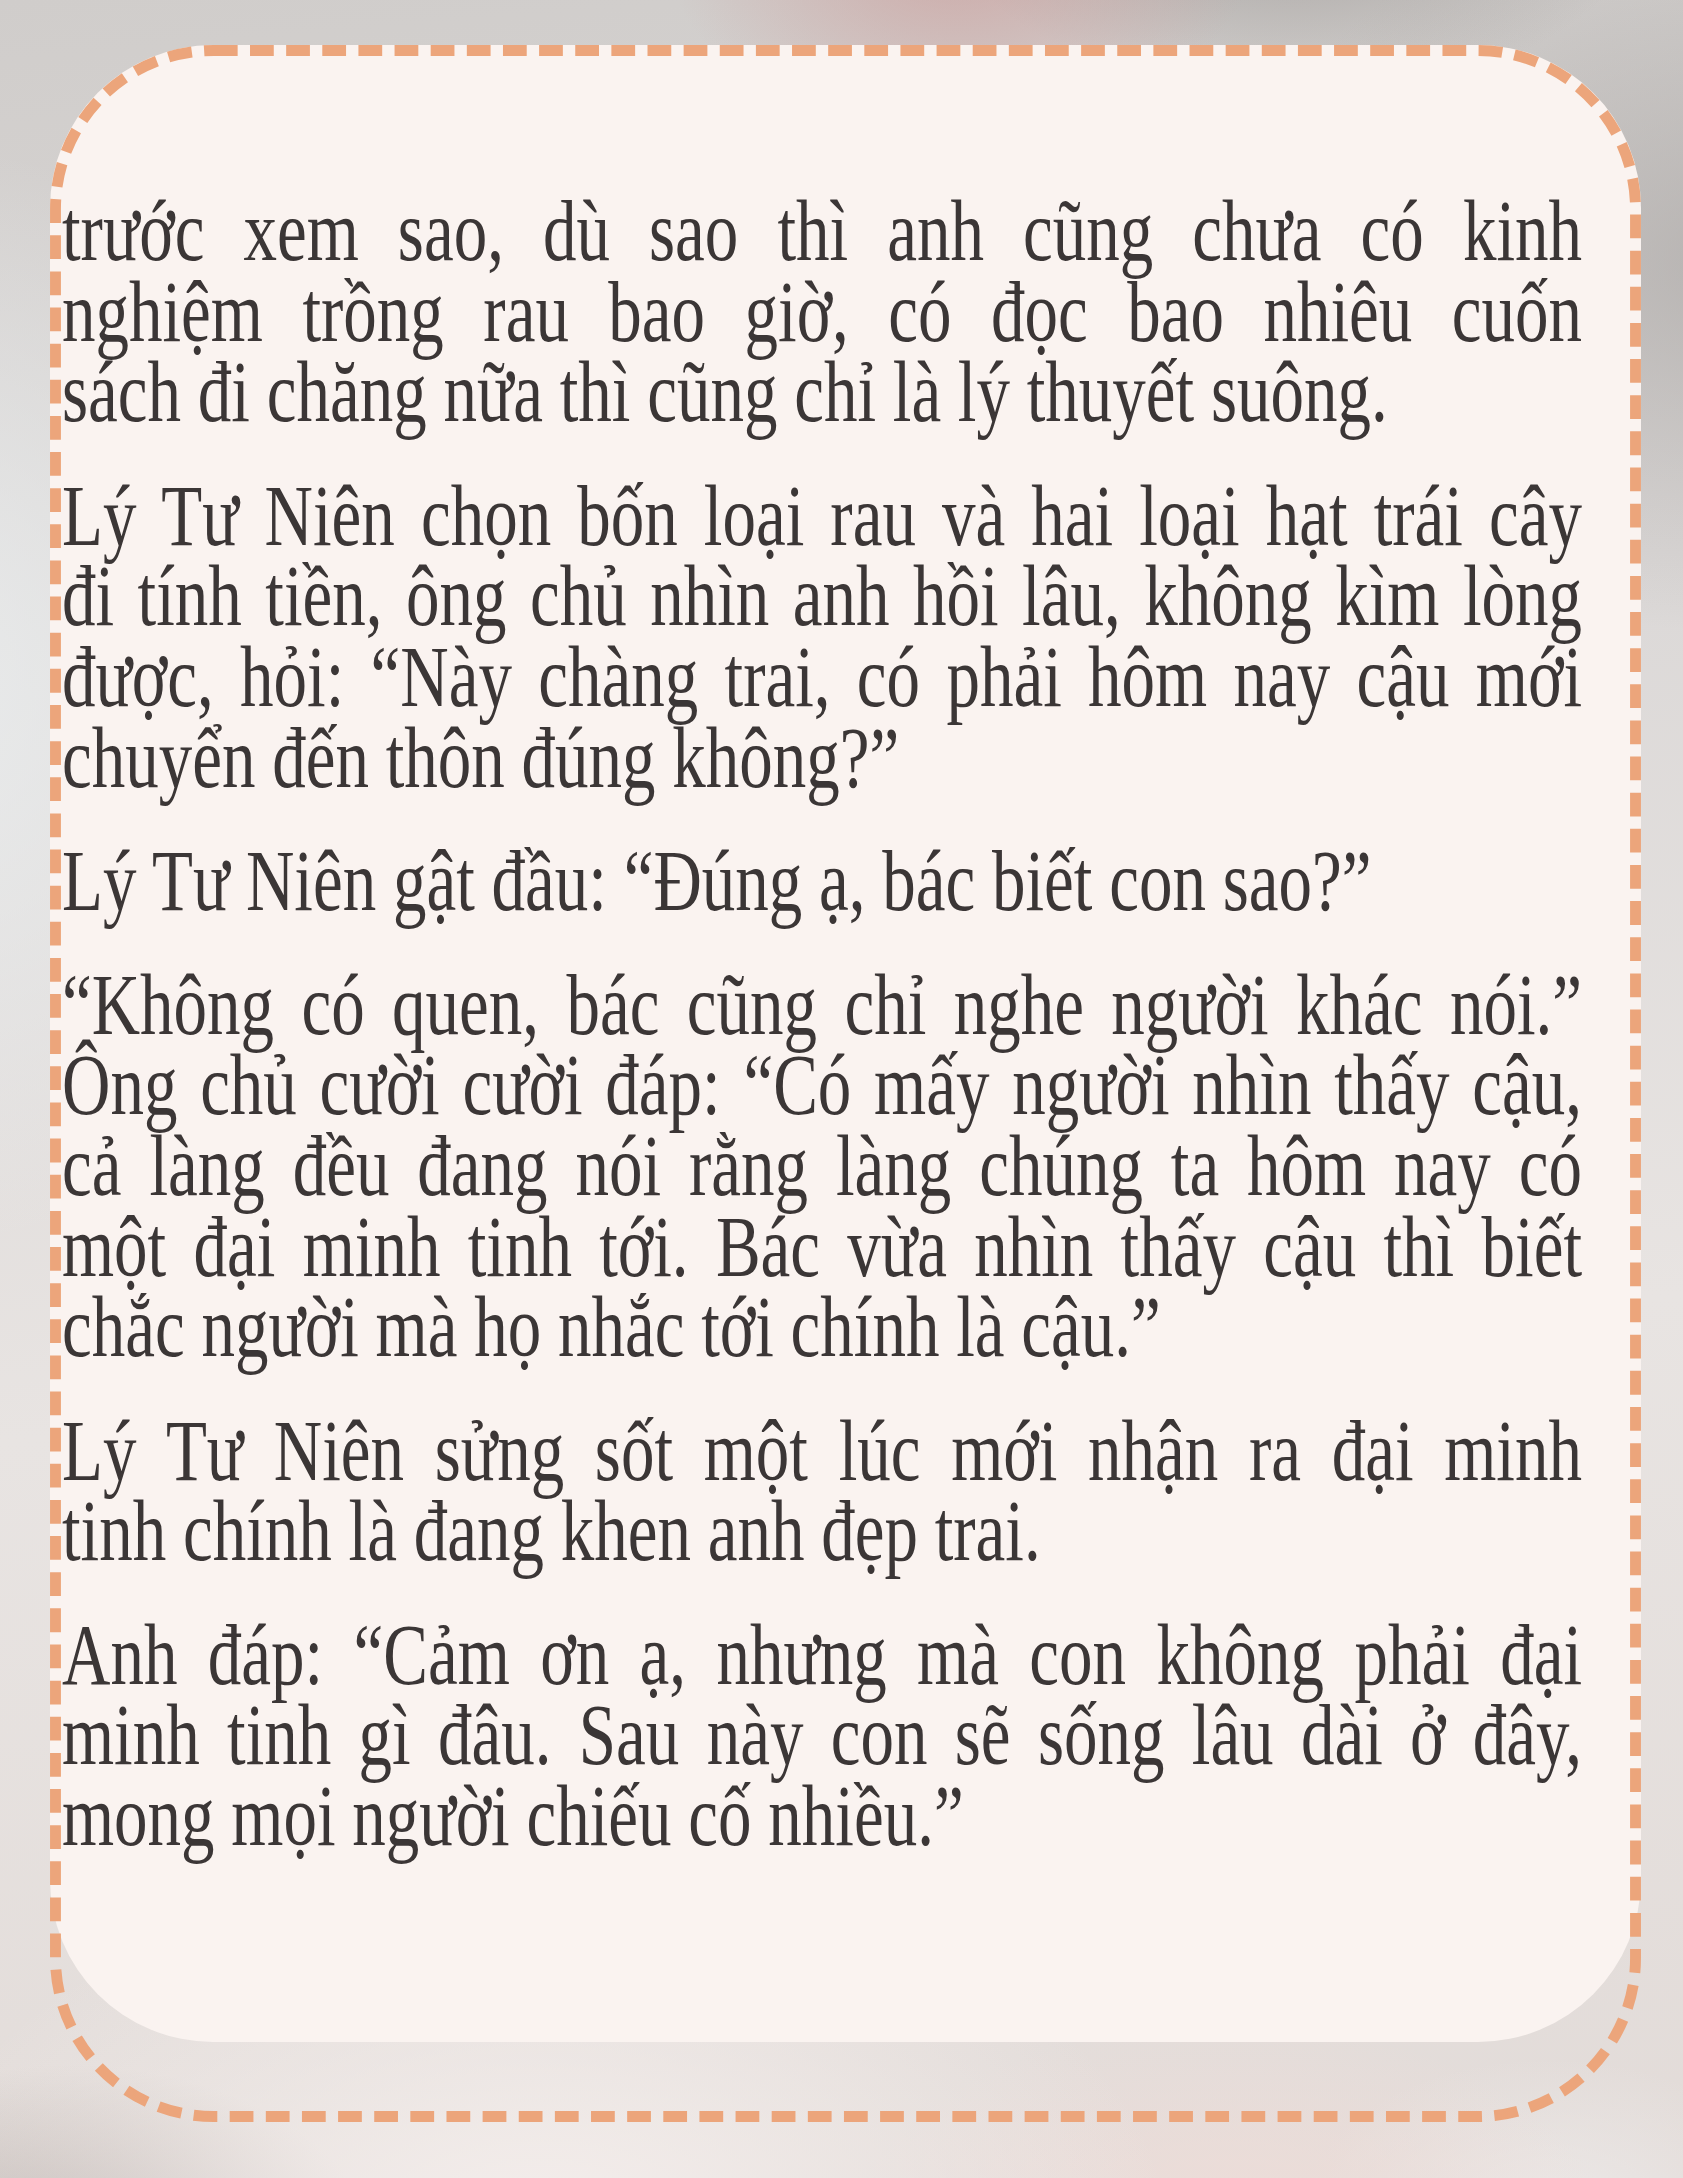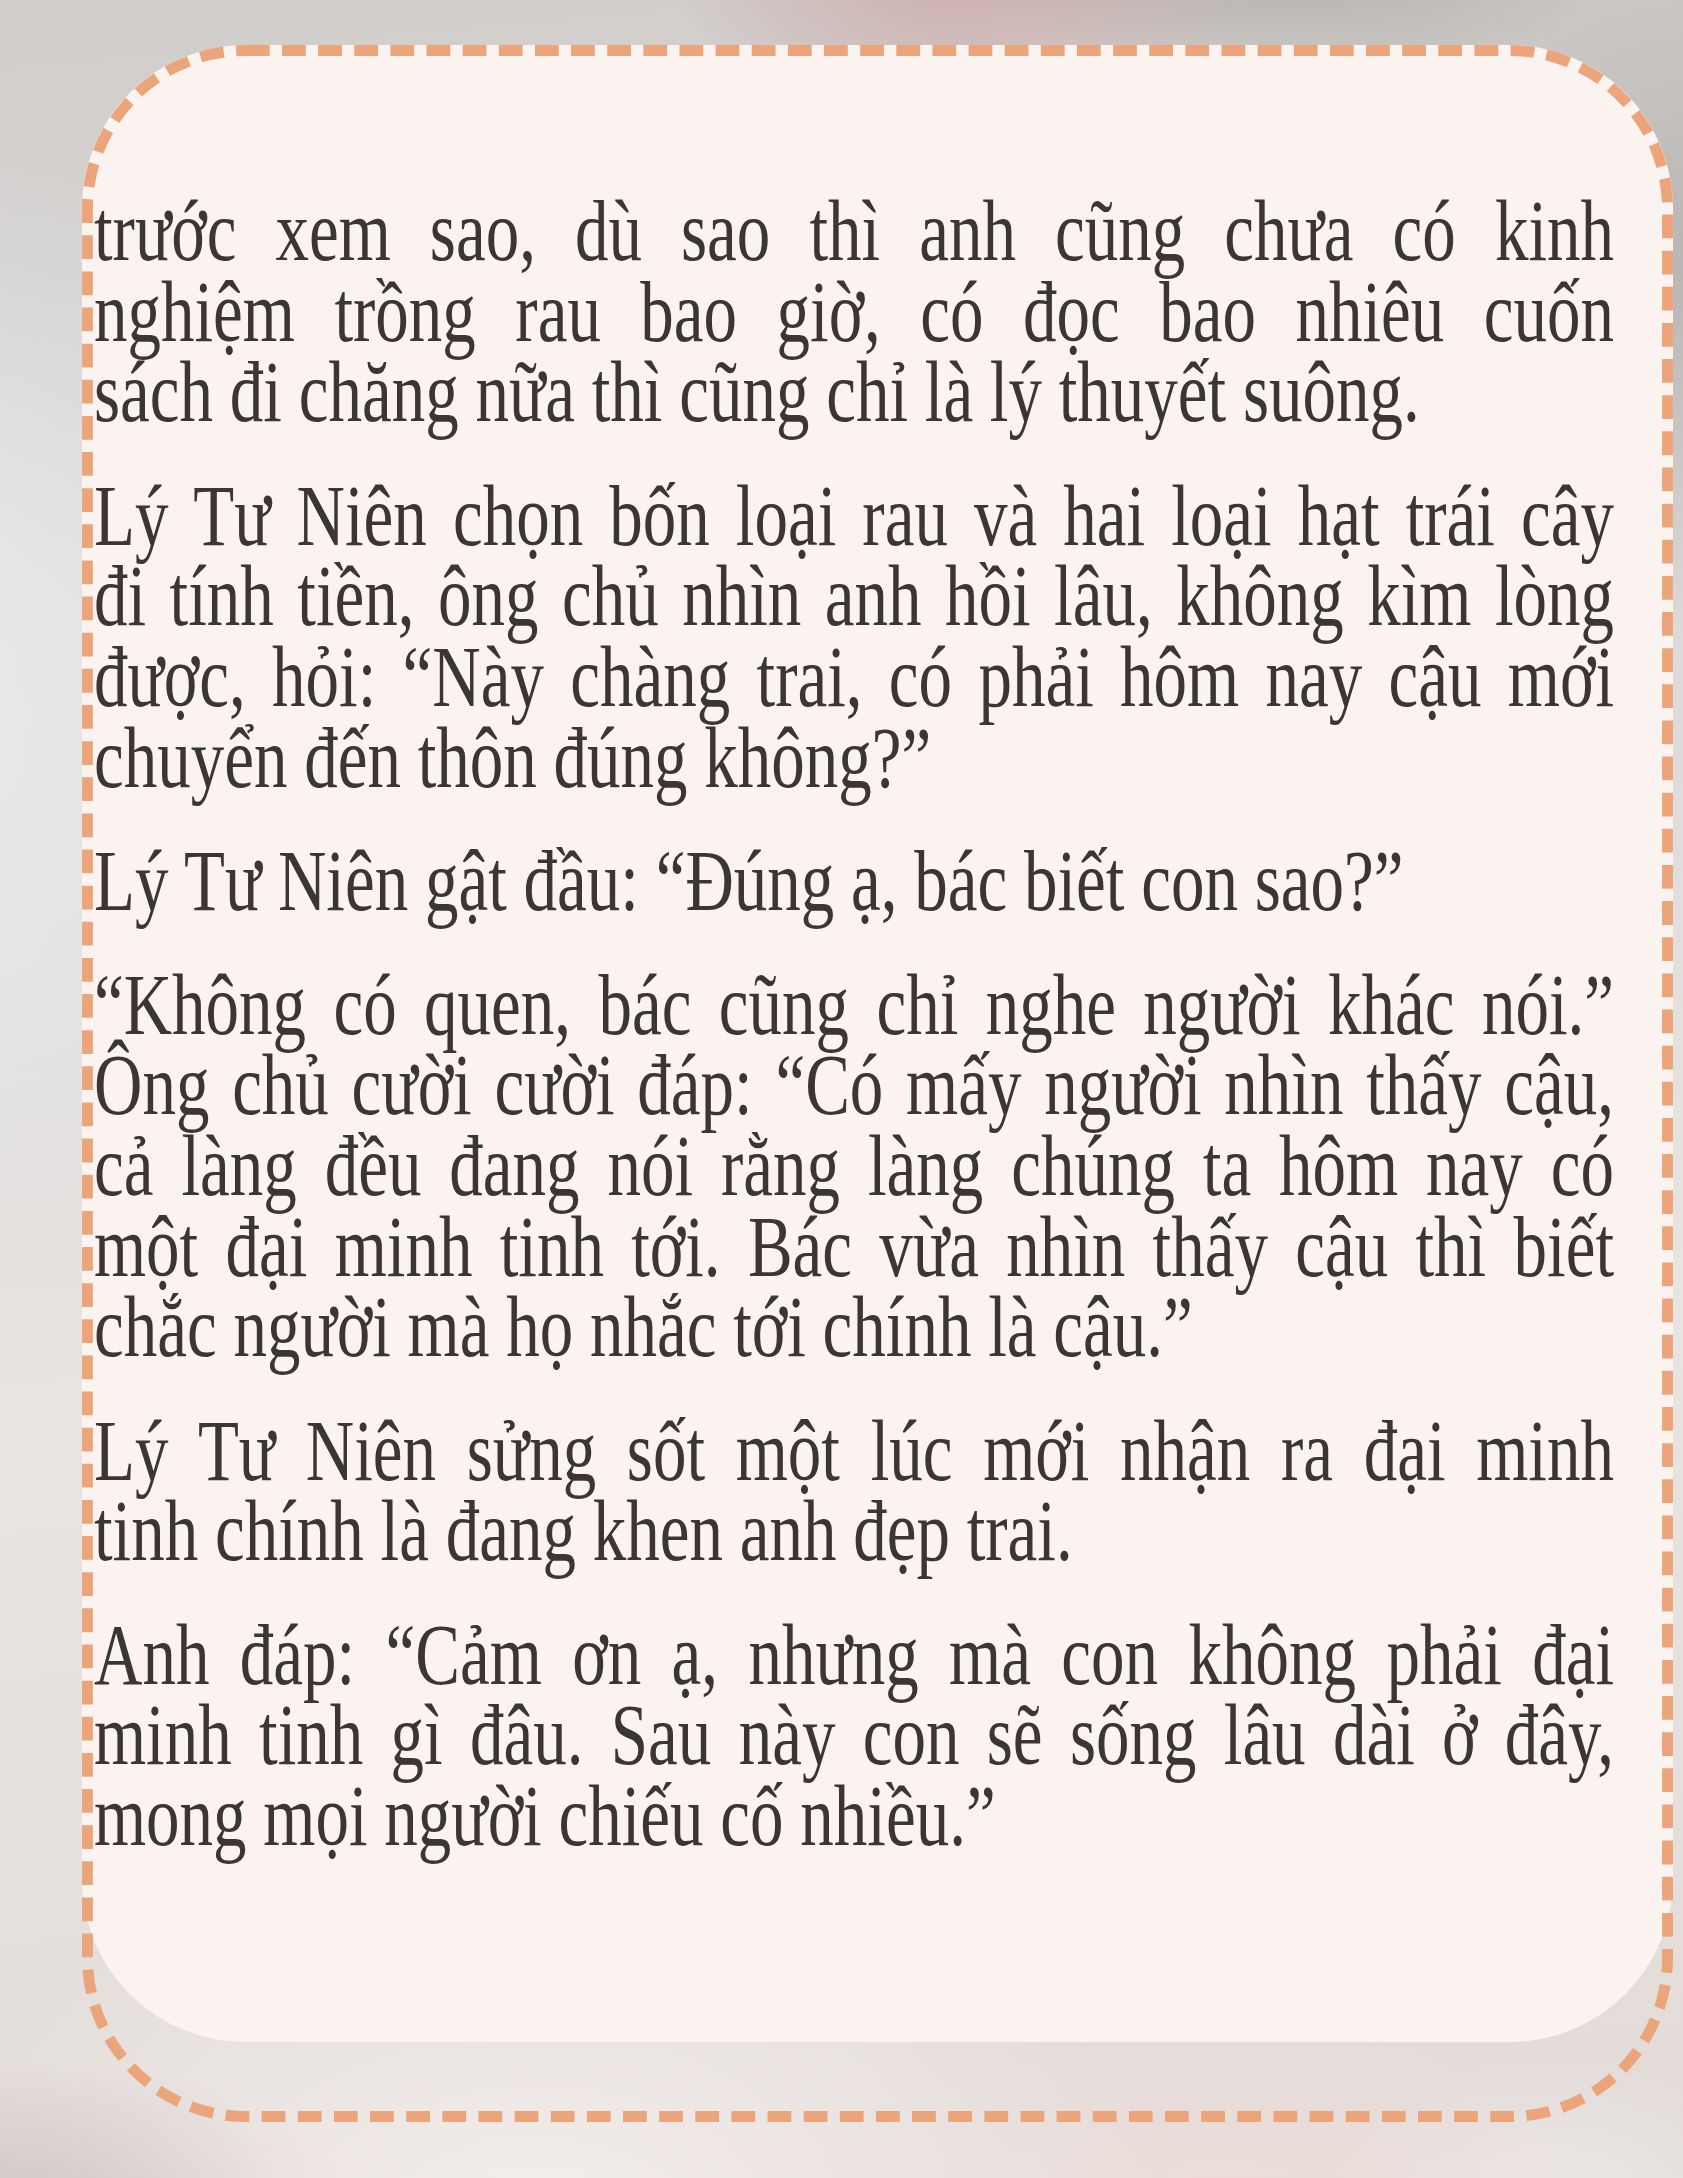--- a/index.html
+++ b/index.html
@@ -20,21 +20,21 @@
       radial-gradient(693px 515px at 103% 12%, rgba(152,148,146,0.50), rgba(152,148,146,0) 72%),
       radial-gradient(891px 752px at -10% 32%, rgba(236,239,240,0.92), rgba(236,239,240,0) 75%),
       radial-gradient(851px 515px at 32% 103%, rgba(246,240,238,0.95), rgba(246,240,238,0) 75%),
       radial-gradient(416px 267px at 4% 104%, rgba(158,148,144,0.60), rgba(158,148,144,0) 75%),
       radial-gradient(515px 297px at 73% 103%, rgba(241,221,216,0.85), rgba(241,221,216,0) 75%),
       radial-gradient(337px 218px at 92% 102%, rgba(238,235,234,0.9), rgba(238,235,234,0) 75%),
       linear-gradient(175deg, #d0cdcb 0%, #dbd8d7 30%, #e8e4e2 62%, #e2dbd8 100%);
   }
   .page-card {
     position: absolute;
-    left: 82px;
+    left: 50px;
     top: 45px;
     width: 1591px;
     height: 1997px;
     border-radius: 163px;
     background: #FAF3F0;
   }
   .border-svg {
     position: absolute;
     left: 0;
     top: 0;

